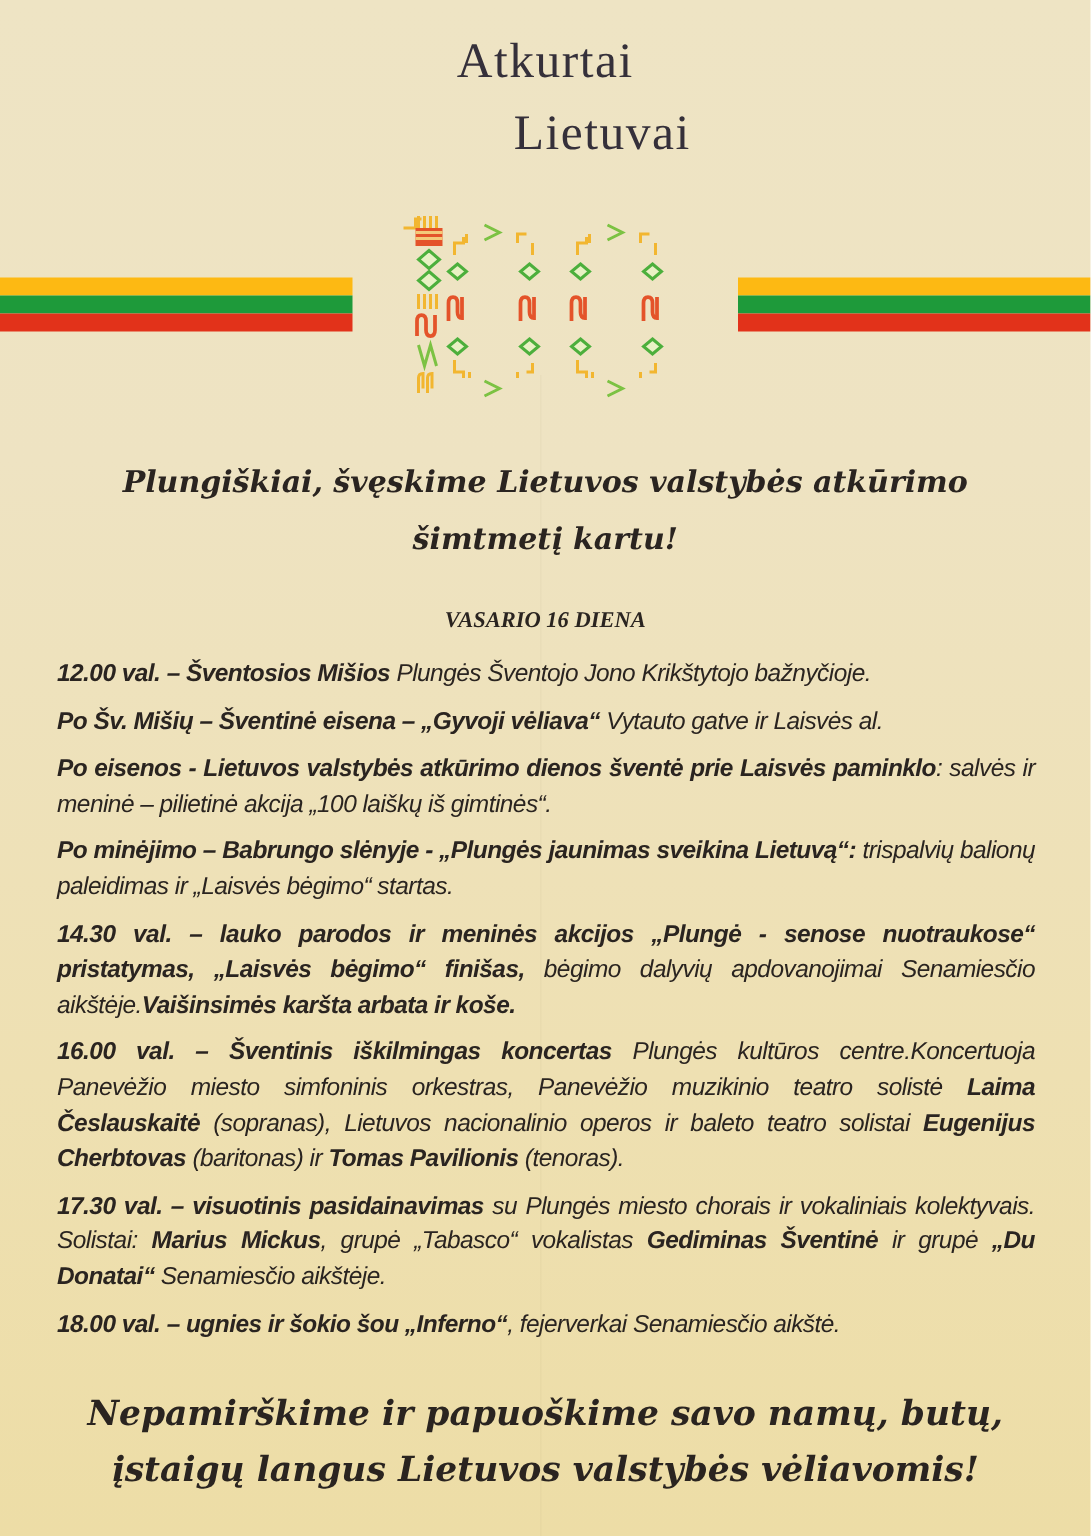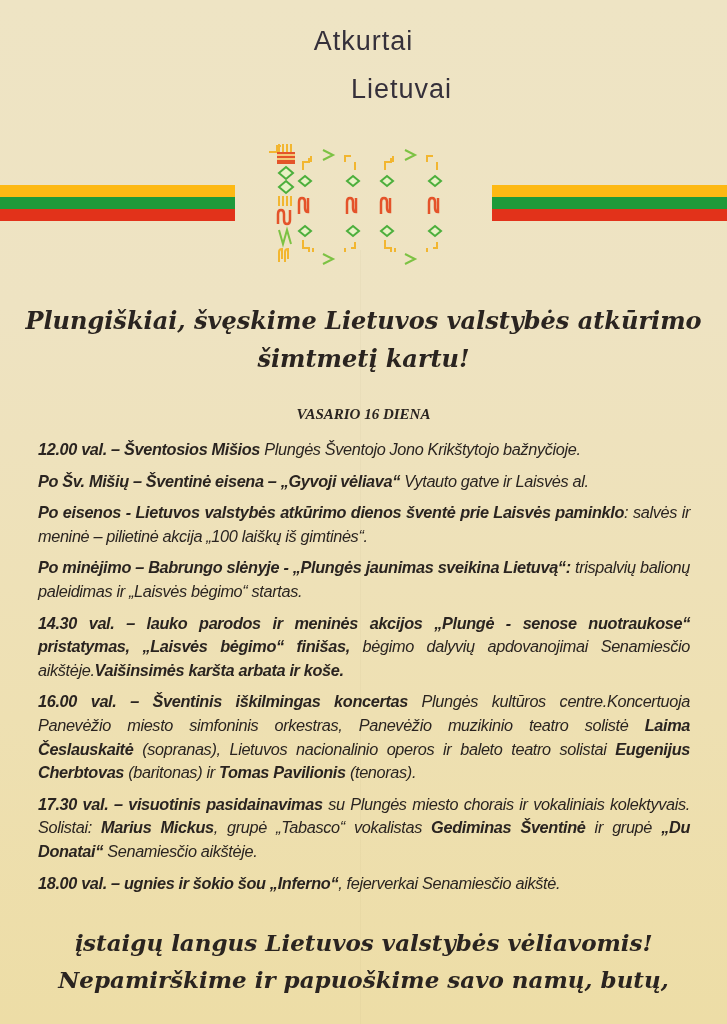--- a/index.html
+++ b/index.html
@@ -11,36 +11,36 @@
   }
   .bg-script {
     position:absolute; inset:0; pointer-events:none; opacity:0.28;
     font-family:"DejaVu Serif", serif; font-style:italic; color:#6b5f45;
     font-size:16px; line-height:24px; overflow:hidden;
   }
   .fold { position:absolute; left:360px; top:250px; width:1px; height:774px; background:rgba(120,100,60,0.15); }
 
   .logo-title {
     position:absolute; left:0; width:727px; text-align:center;
-    font-family:Liberation Sans, sans-serif; font-weight:300; color:#35303a;
-    font-size:27px; letter-spacing:1px; line-height:46px;
+    font-family:Liberation Serif, serif; font-weight:300; color:#35303a;
+    font-size:33px; letter-spacing:1px; line-height:46px;
   }
   .logo-title.l1 { top:18px; }
   .logo-title.l2 { top:66px;margin-left:38px; }
 
   .flag { position:absolute; top:185px; height:36px; }
   .flag.left { left:0; width:235px; }
   .flag.right { left:492px; width:235px; }
   .flag .stripe { height:12px; }
 
   .hundred { position:absolute; left:265px; top:140px; width:200px; height:128px; }
 
   .headline {
     position:absolute; left:0; width:727px; top:302px; text-align:center;
-    font-style:italic; font-weight:bold; font-size:24px; line-height:38px; color:#2a2420;
+    font-style:italic; font-weight:bold; font-size:20px; line-height:38px; color:#2a2420;
   }
   .date-heading {
     position:absolute; left:0; width:727px; top:404px; text-align:center;
     font-style:italic; font-weight:bold; font-size:15px; line-height:20px;
     font-family:"Liberation Serif", serif;
   }
   .schedule {
     position:absolute; left:30px; width:668px; top:430px;
     font-family:"Liberation Sans", sans-serif; font-style:italic; font-size:16.3px; line-height:23.6px;
     text-align:justify; letter-spacing:-0.35px;
@@ -123,15 +123,15 @@
     <p><b>Po Šv. Mišių  – Šventinė  eisena – „Gyvoji vėliava“</b><span>  Vytauto gatve ir Laisvės al.</span></p>
     <p><b>Po eisenos  -  Lietuvos valstybės atkūrimo dienos šventė prie Laisvės paminklo</b><span>: salvės ir meninė – pilietinė akcija „100 laiškų iš gimtinės“.</span></p>
     <p><b>Po minėjimo – Babrungo slėnyje - „Plungės jaunimas sveikina Lietuvą“:</b><span> trispalvių balionų paleidimas ir „Laisvės bėgimo“ startas.</span></p>
     <p><b>14.30 val. – lauko parodos ir meninės akcijos „Plungė - senose nuotraukose“ pristatymas, „Laisvės bėgimo“ finišas,</b><span> bėgimo dalyvių apdovanojimai Senamiesčio aikštėje.</span><b>Vaišinsimės karšta arbata ir koše.</b></p>
     <p><b>16.00 val. – Šventinis iškilmingas  koncertas</b><span> Plungės kultūros centre.Koncertuoja Panevėžio miesto simfoninis orkestras, Panevėžio muzikinio teatro solistė </span><b>Laima Česlauskaitė</b><span> (sopranas), Lietuvos nacionalinio operos ir baleto teatro solistai </span><b>Eugenijus Cherbtovas</b><span> (baritonas) ir </span><b>Tomas Pavilionis</b><span> (tenoras).</span></p>
     <p><b>17.30 val. – visuotinis pasidainavimas</b><span> su Plungės miesto chorais ir vokaliniais kolektyvais. Solistai: </span><b>Marius Mickus</b><span>, grupė „Tabasco“ vokalistas </span><b>Gediminas Šventinė</b><span> ir grupė </span><b>„Du Donatai“</b><span> Senamiesčio aikštėje.</span></p>
     <p><b>18.00 val. – ugnies ir šokio šou „Inferno“</b><span>, fejerverkai Senamiesčio aikštė.</span></p>
   </div>
 
 <div class="closing">
+  <div>Nepamirškime ir papuoškime savo namų, butų,</div>
   <div>įstaigų langus Lietuvos valstybės vėliavomis!</div>
-  <div>Nepamirškime ir papuoškime savo namų, butų,</div>
 </div>
 
 </body></html>

